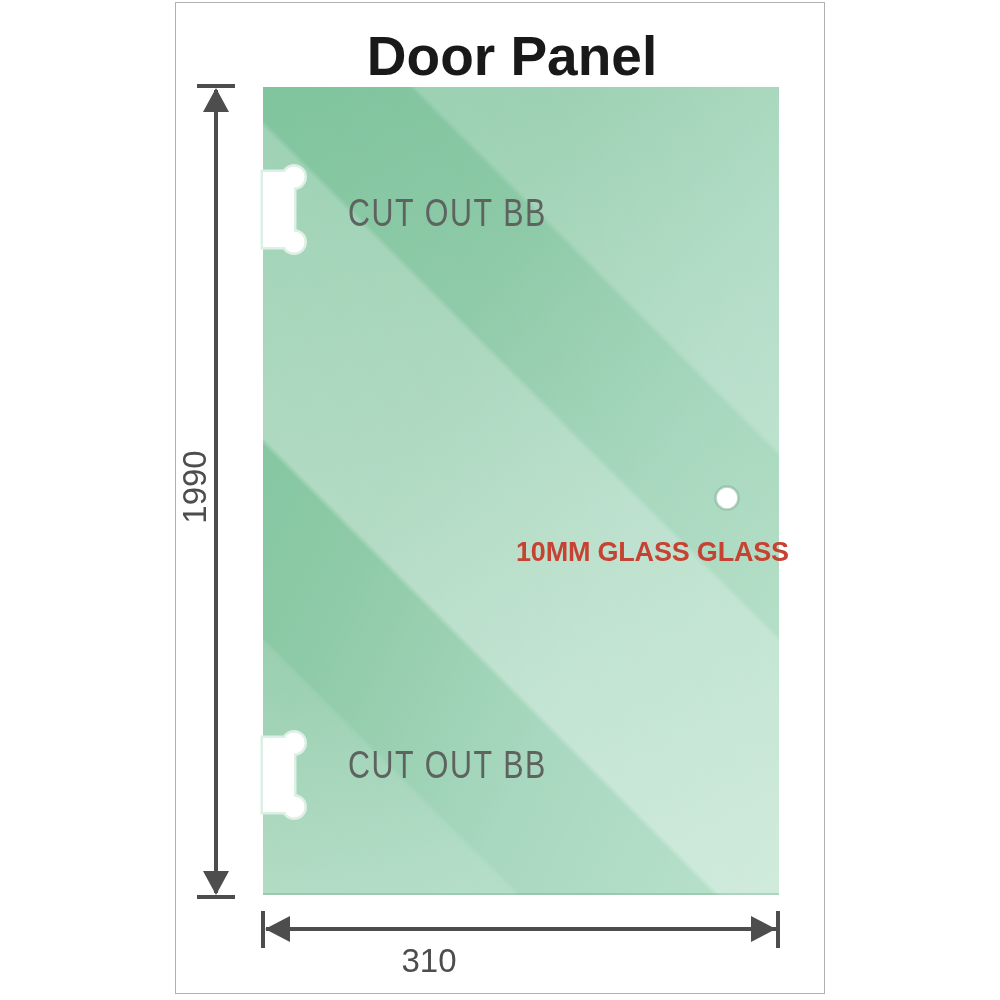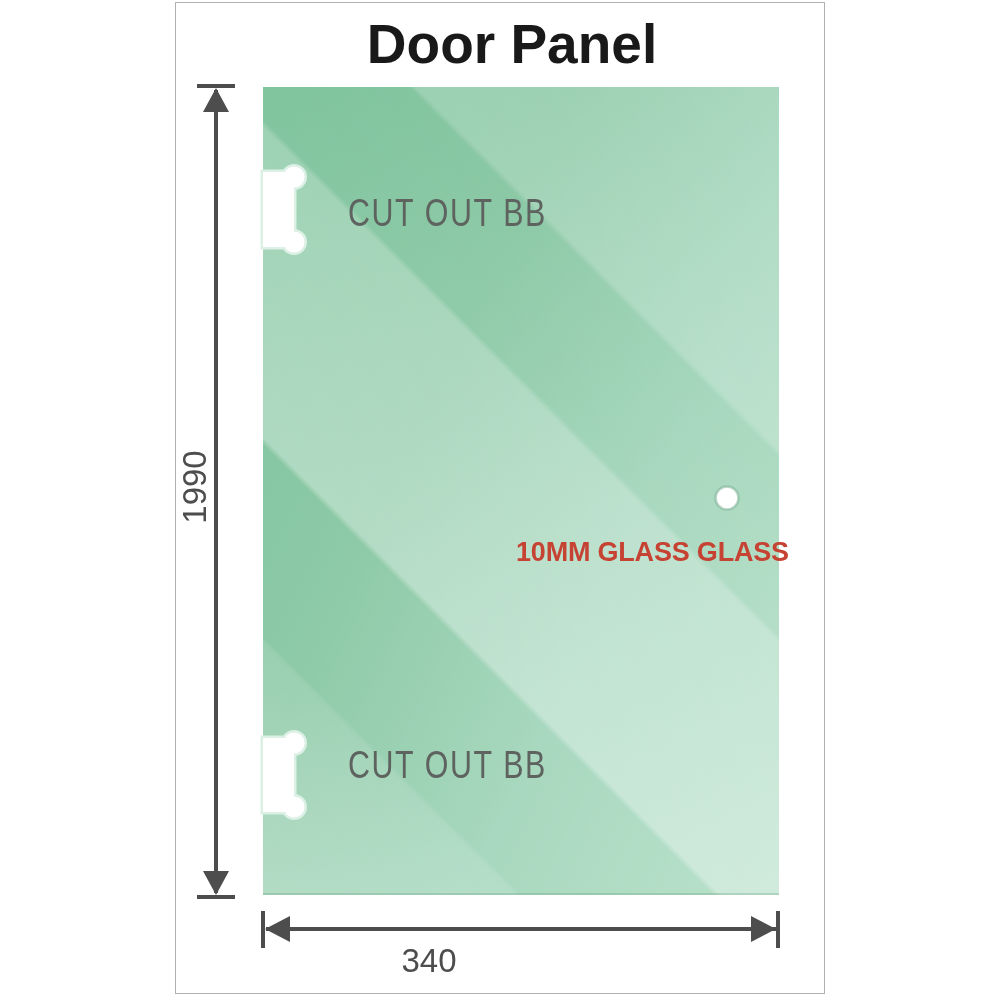--- a/index.html
+++ b/index.html
@@ -12,21 +12,21 @@
   }
   .frame{
     position:absolute;
     left:175px;top:2px;width:650px;height:992px;
     border:1px solid #b1b1b1;
     background:#ffffff;
     box-sizing:border-box;
   }
   .title{
     position:absolute;
-    left:186px;top:12px;width:652px;
+    left:186px;top:24px;width:652px;
     text-align:center;
     font-size:55px;
     font-weight:700;
     color:#191919;
     letter-spacing:0px;
   }
   .glass-panel{
     position:absolute;
     left:263px;top:87px;width:516px;height:808px;
     background:
@@ -146,15 +146,15 @@
   </svg>
 
   <div class="label-cutout top">CUT OUT BB</div>
 
   <div class="label-cutout bottom">CUT OUT BB</div>
 
   <div class="label-hole">10MM GLASS GLASS</div>
 
   <div class="dim-label dim-height-label">1990</div>
 
-  <div class="dim-label dim-width-label">340</div>
+  <div class="dim-label dim-width-label">310</div>
 
 </div>
 
 </body></html>

